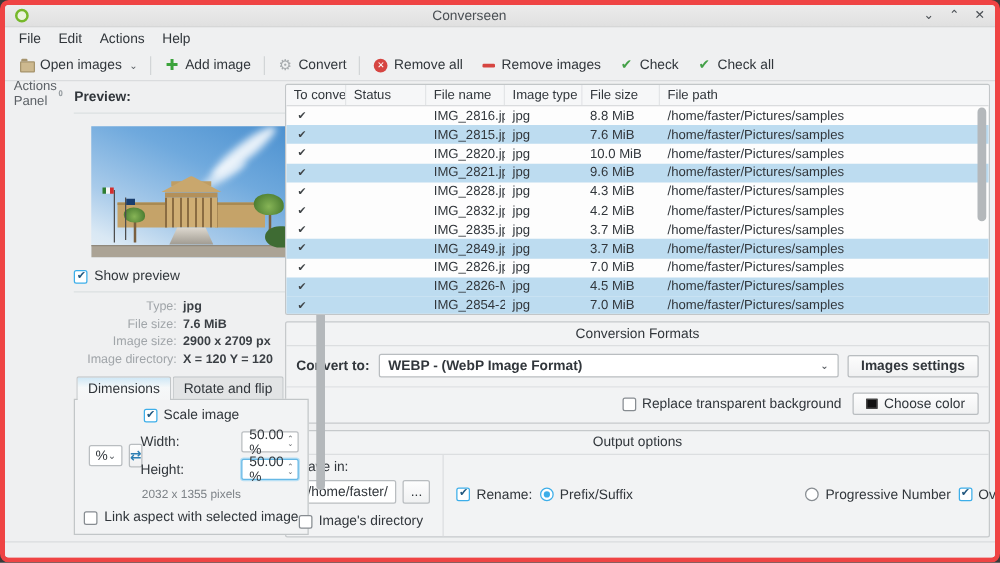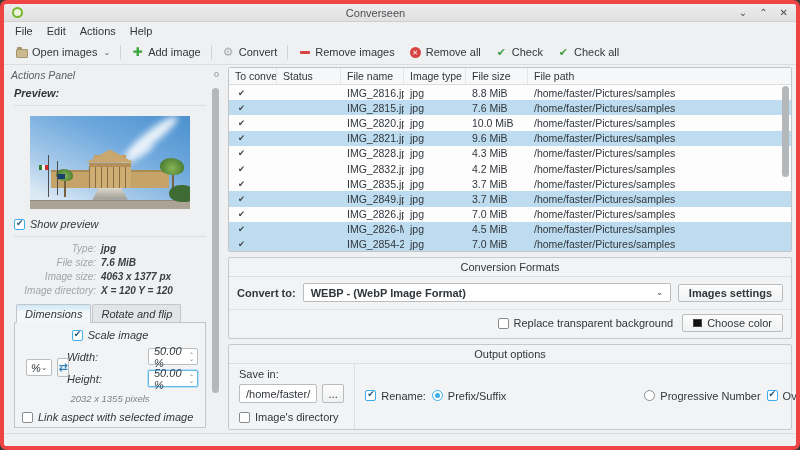--- a/index.html
+++ b/index.html
@@ -23,21 +23,21 @@
   .ic-folder::before{content:'';position:absolute;left:0;top:-3px;width:5px;height:2px;background:#a6946d;border-radius:1px 1px 0 0;}
   .ic-plus{color:#3ba33b;font-weight:bold;font-size:12px;}
   .ic-gear{color:#a7abae;font-size:12px;}
   .ic-minus{width:10px;height:3px;background:#d64541;border-radius:1px;align-self:center;}
   .ic-xcircle{width:11px;height:11px;border-radius:50%;background:#d64541;color:#fff;font-size:7px;display:inline-flex;align-items:center;justify-content:center;font-weight:bold;}
   .ic-check{color:#43a047;font-weight:bold;font-size:11px;}
   .chev{font-size:8px;color:#5c6166;margin-left:2px;}
   
   .main{flex:1;display:flex;padding:2px 4px 0 4px;gap:6px;min-height:0;}
   
-  .left-panel{width:214px;flex:0 0 214px;display:flex;flex-direction:column;font-size:11px;min-height:0;font-style:italic;}
+  .left-panel{width:214px;flex:0 0 214px;display:flex;font-size:11px;min-height:0;}
   .panel-header{height:15px;display:flex;align-items:center;justify-content:space-between;font-size:10.5px;color:#5c6166;padding:0 3px;}
   .float-dot{width:5px;height:5px;border:1px solid #9aa0a4;border-radius:50%;}
   .panel-body{flex:1;position:relative;padding:3px 16px 2px 6px;min-height:0;display:flex;flex-direction:column;}
   .vscroll{position:absolute;right:3px;top:6px;bottom:10px;width:7px;}
   .vscroll .thumb{position:absolute;top:0;width:7px;border-radius:4px;background:#b4b8bb;}
   .bold-label{font-weight:bold;font-size:11px;margin:2px 0 3px;}
   .hr{border-top:1px solid #dcdfe1;margin:3px 0;}
   
   .preview-img{width:160px;height:105px;margin:7px auto 9px;position:relative;overflow:hidden;background:linear-gradient(205deg,#4b90cf 0%,#6fa9dd 35%,#a9cbea 68%,#d9e8f4 88%,#e6eef5 100%);}
   .cloud{position:absolute;background:rgba(255,255,255,.85);border-radius:50%;filter:blur(3px);}
@@ -161,29 +161,29 @@
       <span>Add image</span>
     </div>
     <div class="tsep"></div>
     <div class="tbtn">
       <span class="ic ic-gear">⚙</span>
       <span>Convert</span>
     </div>
     <div class="tsep"></div>
     <div class="tbtn">
       <span class="ic">
+          <span class="ic-xcircle">✕</span>
+        </span>
+      <span>Remove all</span>
+    </div>
+    <div class="tbtn">
+      <span class="ic">
           <span class="ic-minus"></span>
         </span>
       <span>Remove images</span>
-    </div>
-    <div class="tbtn">
-      <span class="ic">
-          <span class="ic-xcircle">✕</span>
-        </span>
-      <span>Remove all</span>
     </div>
     <div class="tbtn">
       <span class="ic ic-check">✔</span>
       <span>Check</span>
     </div>
     <div class="tbtn">
       <span class="ic ic-check">✔</span>
       <span>Check all</span>
     </div>
   </div>
@@ -233,21 +233,21 @@
           <span>Show preview</span>
         </label>
         <div class="hr" style="margin-top:6px;"></div>
 
         <div class="info-grid" id="info-grid">
             <span class="info-label">Type:</span>
             <span class="info-value">jpg</span>
             <span class="info-label">File size:</span>
             <span class="info-value">7.6 MiB</span>
             <span class="info-label">Image size:</span>
-            <span class="info-value">4063 x 1377 px</span>
+            <span class="info-value">2900 x 2709 px</span>
             <span class="info-label">Image directory:</span>
             <span class="info-value">X = 120 Y = 120</span>
           </div>
 
         <div class="tabs">
           <div class="tab active">Dimensions</div>
           <div class="tab">Rotate and flip</div>
         </div>
         <div class="tab-content">
           <div class="scale-row">

